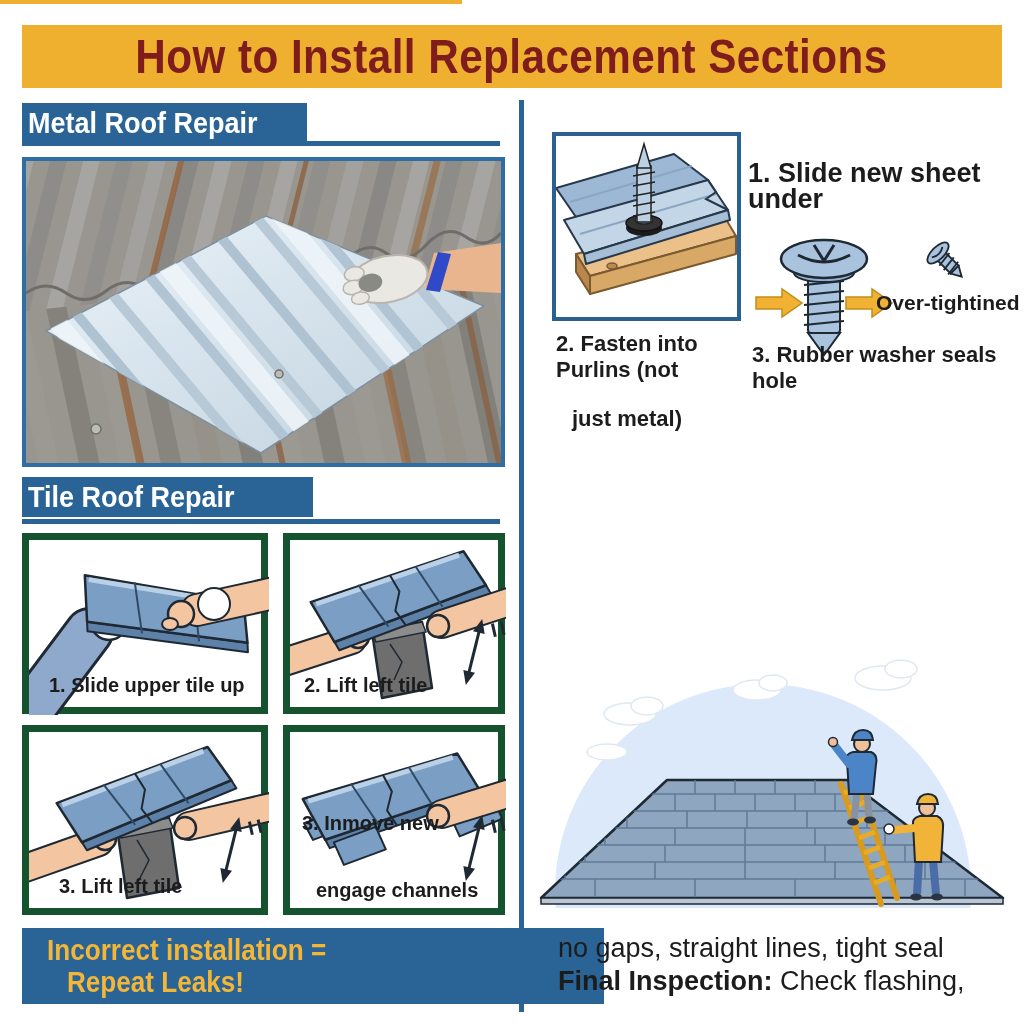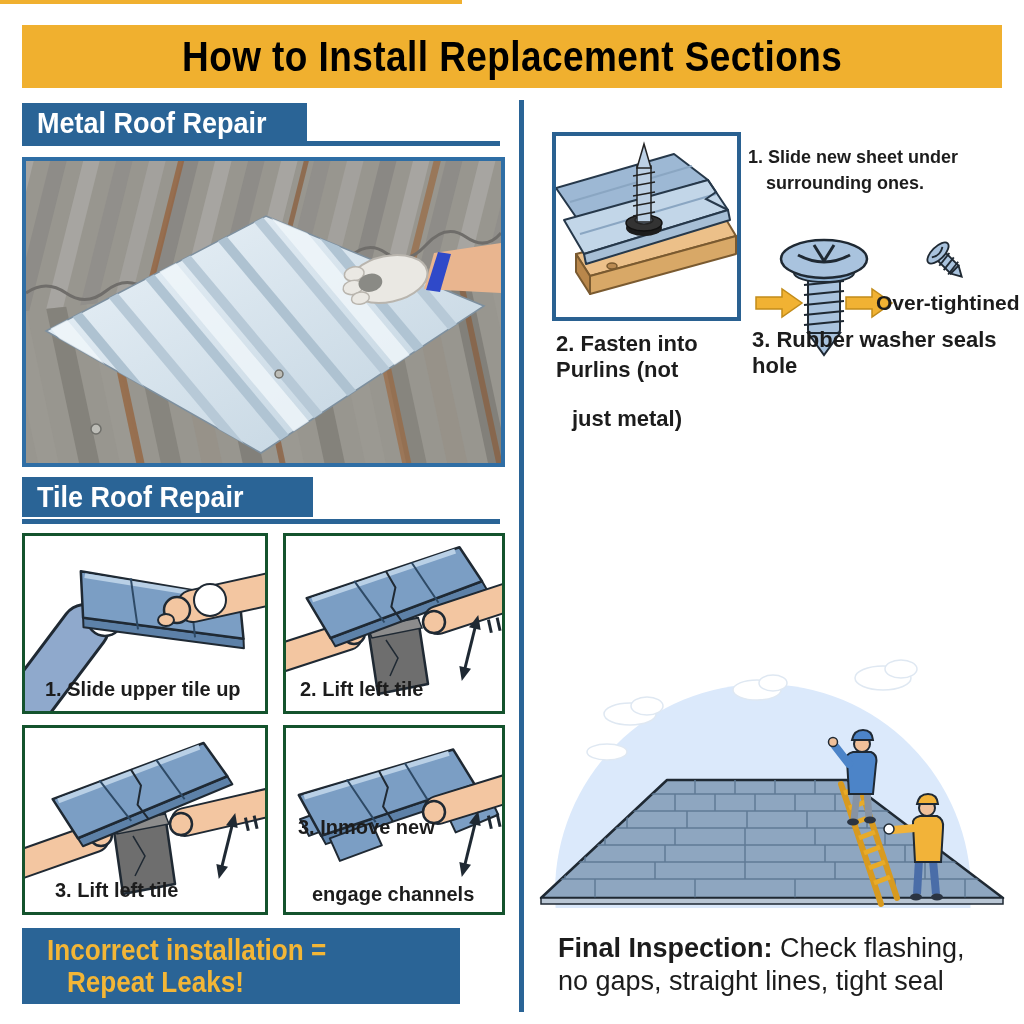--- a/index.html
+++ b/index.html
@@ -5,46 +5,46 @@
   html,body{margin:0;padding:0;background:#fff;}
   #canvas{position:relative;width:1024px;height:1024px;background:#ffffff;overflow:hidden;
           font-family:"Liberation Sans", sans-serif;color:var(--ink,#1d1d1d);}
   .abs{position:absolute;}
   .cond{display:inline-block;transform:scaleX(.9);transform-origin:0 50%;white-space:nowrap;}
   .cond-c{display:inline-block;transform:scaleX(.88);transform-origin:50% 50%;white-space:nowrap;}
 
   .top-strip{left:0;top:0;width:462px;height:4px;background:var(--banner_yellow,#f0b02f);}
   .banner{left:22px;top:25px;width:980px;height:63px;background:var(--banner_yellow,#f0b02f);
           display:flex;align-items:center;justify-content:center;
-          font-size:42px;font-weight:700;color:#000000;letter-spacing:.5px;}
+          font-size:48px;font-weight:700;color:#7f1d1d;letter-spacing:.5px;}
   .divider{left:519px;top:100px;width:5px;height:912px;background:var(--header_blue,#2a6496);}
 
   .sec-h{left:22px;height:40px;background:var(--header_blue,#2a6496);color:#fff;
-         font-size:30px;font-weight:700;display:flex;align-items:center;padding-left:15px;box-sizing:border-box;}
+         font-size:30px;font-weight:700;display:flex;align-items:center;padding-left:6px;box-sizing:border-box;}
   .sec-underline{left:22px;width:478px;height:5px;background:var(--header_blue,#2a6496);}
 
   .photo{left:22px;top:157px;width:483px;height:310px;border:4px solid #2f6ea5;box-sizing:border-box;background:#9c9a96;}
 
-  .panel{border:3px solid #14532d;background:#fff;box-sizing:border-box;}
+  .panel{border:7px solid #14532d;background:#fff;box-sizing:border-box;}
   .panel .cap{position:absolute;font-size:20px;font-weight:700;color:#1c1c1c;line-height:23px;}
 
-  .warnbox{left:22px;top:928px;width:438px;height:76px;background:var(--header_blue,#2a6496);
+  .warnbox{left:22px;top:928px;width:582px;height:76px;background:var(--header_blue,#2a6496);
            padding:6px 0 0 25px;box-sizing:border-box;}
   .warnbox .w1,.warnbox .w2{font-size:29px;font-weight:700;color:var(--warning_yellow,#f3b636);line-height:32px;}
   .warnbox .w2{margin-left:20px;}
 
   .dgm-box{left:552px;top:132px;width:189px;height:189px;border:4px solid #2a6191;box-sizing:border-box;background:#fff;}
 
   .rtext{font-weight:700;color:#1c1c1c;}
-  .step1{left:748px;top:144px;font-size:18px;line-height:26px;}
+  .step1{left:748px;top:160px;font-size:27px;line-height:26px;}
   .step1 .l2{margin-left:18px;}
   .step2{left:556px;top:331px;font-size:22px;line-height:26px;}
   .step2 .l3{margin-left:16px;margin-top:23px;}
   .overt{left:876px;top:291px;font-size:21px;}
-  .step3{left:752px;top:327px;font-size:22px;}
+  .step3{left:752px;top:342px;font-size:22px;}
 
   .final{left:558px;top:932px;width:450px;font-size:27px;line-height:33px;color:#1c1c1c;}
   .final .fb{font-weight:700;}
 </style>
 </head>
 <body>
 
 <div id="canvas">
 
   <div class="abs top-strip"></div>
@@ -319,21 +319,20 @@
   </div>
 
   <div class="abs rtext step2">
     <div>2. Fasten into</div>
     <div>Purlins (not</div>
     <div class="l3">just metal)</div>
   </div>
 
   <div class="abs rtext step1">
     <div>1. Slide new sheet under</div>
-    <div class="l2">surrounding ones.</div>
   </div>
 
   <div class="abs" style="left:742px;top:233px;">
     <svg width="278" height="130" viewBox="0 0 278 130">
       <g>
         <rect x="66" y="42" width="32" height="58" rx="3" fill="#a9c3de" stroke="#1f2933" stroke-width="2"></rect>
         <line x1="62" y1="52" x2="102" y2="48" stroke="#1f2933" stroke-width="2"></line>
         <line x1="62" y1="62" x2="102" y2="58" stroke="#1f2933" stroke-width="2"></line>
         <line x1="62" y1="72" x2="102" y2="68" stroke="#1f2933" stroke-width="2"></line>
         <line x1="62" y1="82" x2="102" y2="78" stroke="#1f2933" stroke-width="2"></line>
@@ -460,17 +459,17 @@
         <path d="M378,172 Q377,166 385,164 L402,164 Q409,167 408,176 L406,210 L380,210 Z" fill="#f2b339" stroke="#1f2933" stroke-width="2"></path>
         <path d="M380,176 L358,178" stroke="#f2b339" stroke-width="8" stroke-linecap="round"></path>
         <circle cx="354" cy="177" r="5" fill="#ffffff" stroke="#1f2933" stroke-width="1.5"></circle>
         <circle cx="392" cy="156" r="8" fill="#f0c09a" stroke="#1f2933" stroke-width="2"></circle>
         <path d="M382,152 Q384,142 393,142 Q402,142 403,152 Z" fill="#f2b339" stroke="#1f2933" stroke-width="2"></path>
       </g>
     </svg>
   </div>
 
   <div class="abs final">
+    <div>no gaps, straight lines, tight seal</div>
     <div><span class="fb">Final Inspection:</span><span> Check flashing,</span></div>
-    <div>no gaps, straight lines, tight seal</div>
   </div>
 
 </div>
 
 </body></html>

